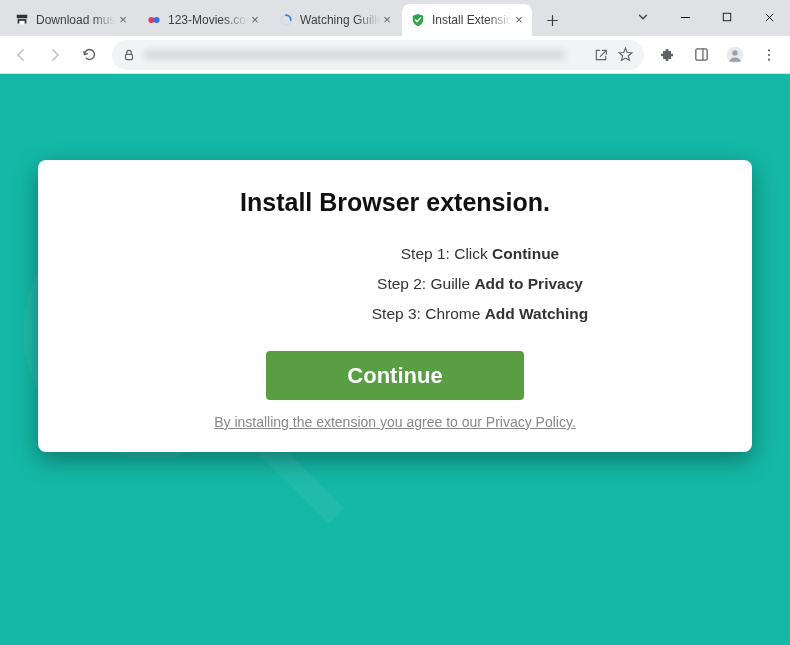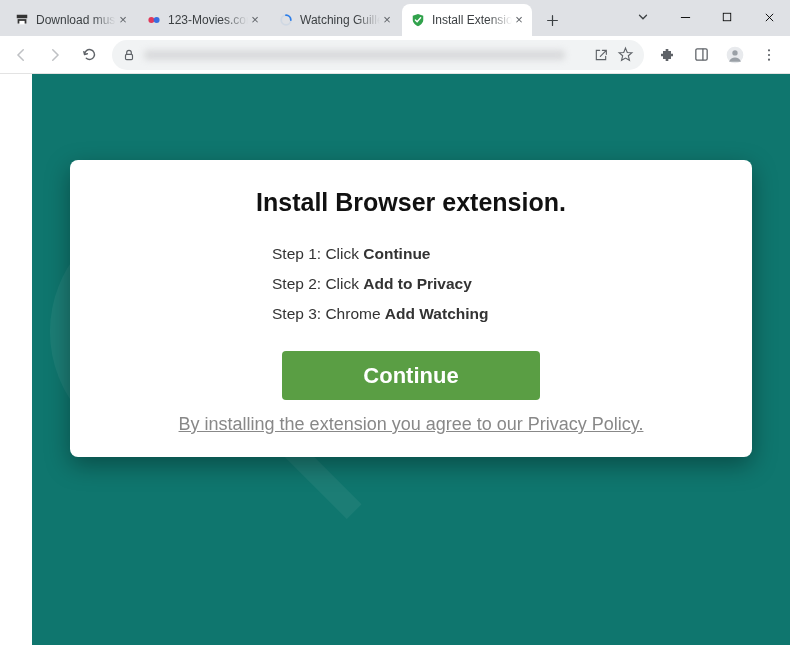--- a/index.html
+++ b/index.html
@@ -113,24 +113,23 @@
     flex: 1;
     height: 10px;
     background: #d9dadc;
     border-radius: 4px;
     filter: blur(3px);
     margin-right: 20px;
   }
   
   .page {
     height: calc(645px - 36px - 38px);
-    background: #0f766e;
+    background: #14b8a6;
     position: relative;
     overflow: hidden;
-    margin-left: 32px;
   }
   .watermark {
     position: absolute; inset: 0;
     display: flex; align-items: center; justify-content: center;
     pointer-events: none;
     opacity: 0.05;
   }
   .watermark svg { width: 780px; height: 500px; }
   .card {
     position: absolute;
@@ -146,39 +145,39 @@
     font-size: 25px;
     font-weight: 700;
     color: #111;
     margin-bottom: 28px;
   }
   .steps {
     margin-left: 170px;
     font-size: 15.5px;
     color: #333;
   }
-  .steps div { margin-bottom: 12px; }
+  .steps div { margin-bottom: 12px; text-align: center; }
   .steps b { font-weight: 700; }
   .continue-btn {
     display: block;
     margin: 28px auto 14px;
     width: 258px;
     height: 49px;
     background: #5a9e44;
     color: #fff;
     border: none;
     border-radius: 4px;
     font-size: 22px;
     font-weight: 600;
     cursor: pointer;
   }
   .policy {
     display: block;
     text-align: center;
-    font-size: 18px;
+    font-size: 14px;
     color: #888;
     text-decoration: underline;
   }
   svg { display: block; }
 </style>
 </head>
 <body>
 
 <div class="tabstrip">
 
@@ -330,19 +329,19 @@
         <line x1="240" y1="310" x2="340" y2="410"></line>
       </g>
       <text x="360" y="320" font-size="170" font-weight="800" fill="#ffffff" font-family="Arial" letter-spacing="-6">risk</text>
     </svg>
   </div>
 
   <div class="card">
     <h1>Install Browser extension.</h1>
     <div class="steps">
       <div><span>Step 1: Click </span><b>Continue</b></div>
-      <div><span>Step 2: Click </span><b>Add to Privacy</b></div>
+      <div><span>Step 2: Guille </span><b>Add to Privacy</b></div>
       <div><span>Step 3: Chrome </span><b>Add Watching</b></div>
     </div>
     <button class="continue-btn">Continue</button>
     <a href="#" class="policy">By installing the extension you agree to our Privacy Policy.</a>
   </div>
 </div>
 
 </body></html>

